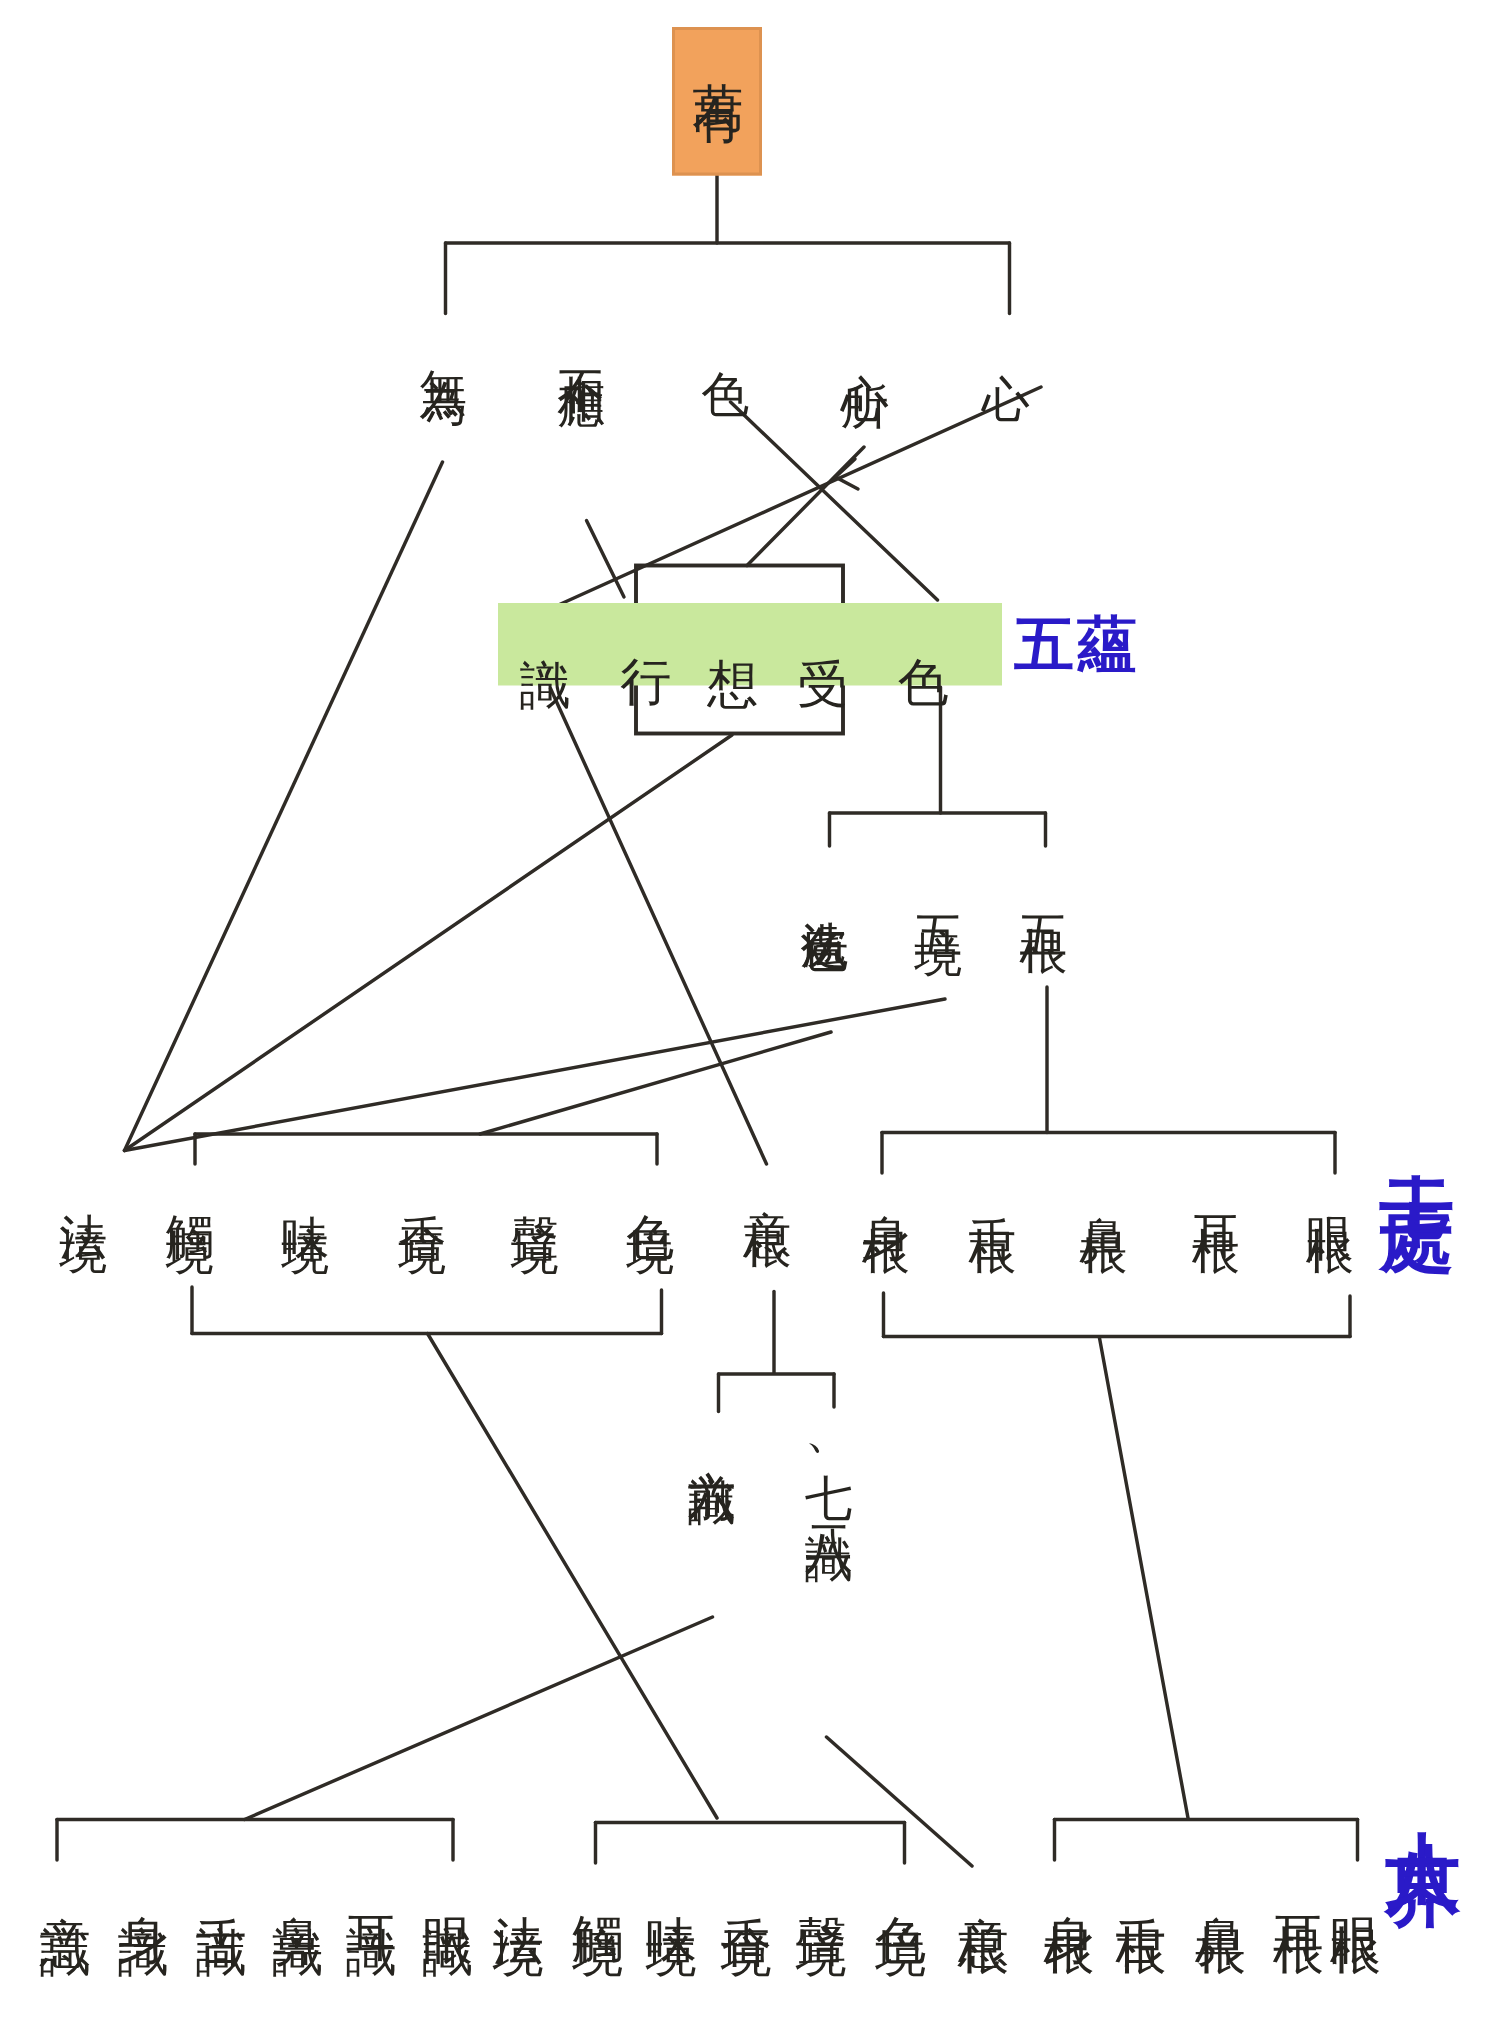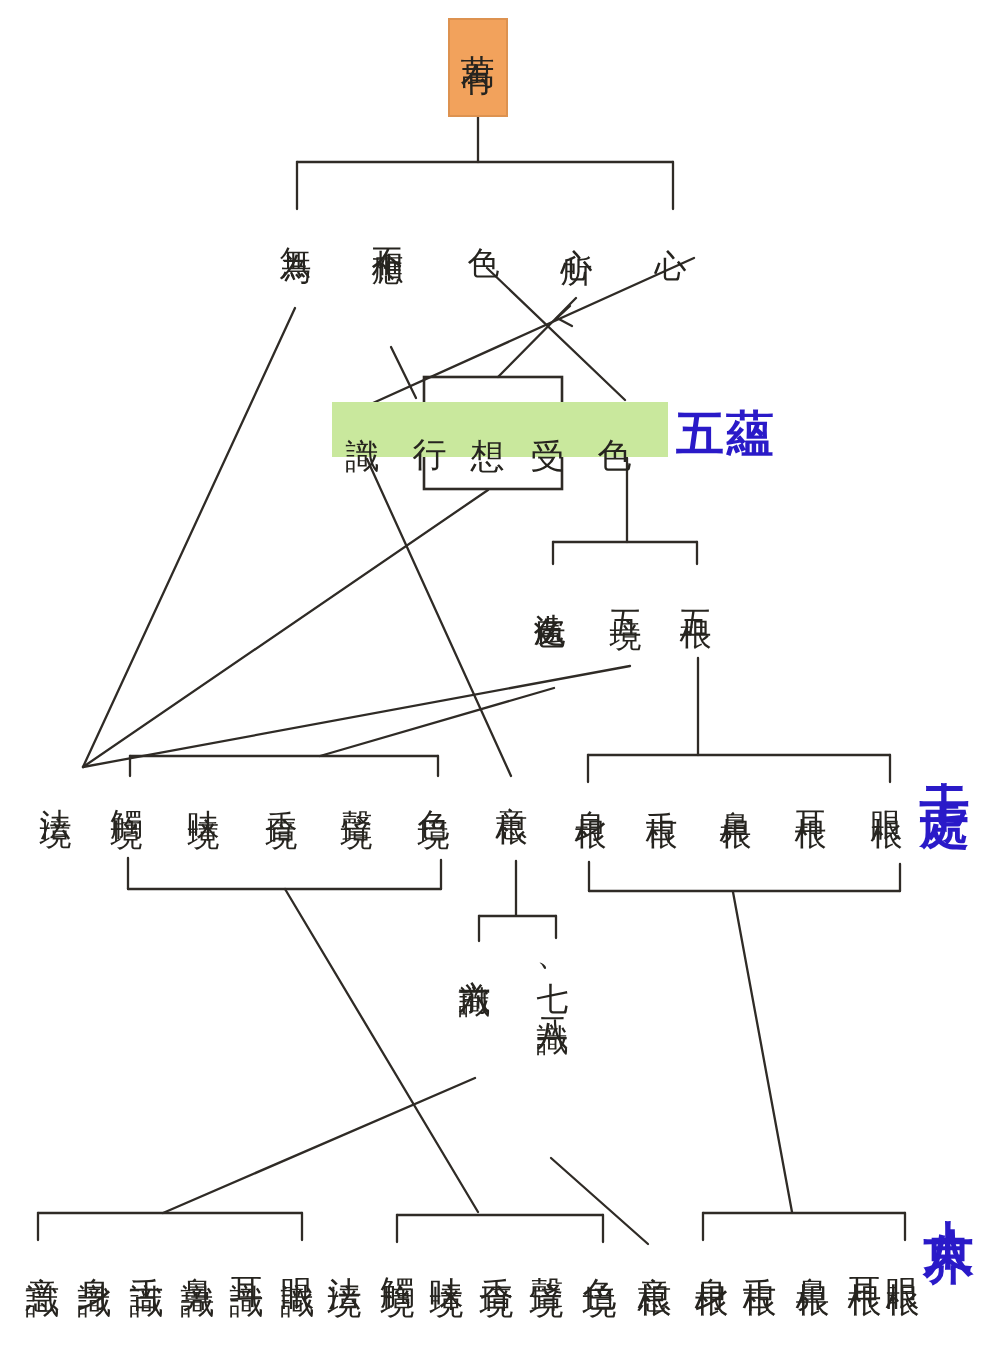--- a/index.html
+++ b/index.html
@@ -12,21 +12,21 @@
   .band{position:absolute;z-index:2;}
   .v{
     position:absolute;z-index:3;
     writing-mode:vertical-rl;text-orientation:upright;
     font-size:32px;line-height:1;letter-spacing:7px;
     font-weight:500;white-space:nowrap;
   }
   .big{font-size:34px;letter-spacing:6px;}
   .tight{letter-spacing:2px;}
   .tag-h{
-    position:absolute;z-index:3;font-size:48px;font-weight:bold;
+    position:absolute;z-index:3;font-size:40px;font-weight:bold;
     letter-spacing:2px;
   }
   .tag-v{
     position:absolute;z-index:3;
     writing-mode:vertical-rl;text-orientation:upright;
     font-size:50px;font-weight:bold;line-height:1;letter-spacing:9px;
   }
   .rootbox{
     position:absolute;left:448px;top:18px;width:60px;height:99px;z-index:2;
     border:2px solid #dd9250;box-sizing:border-box;

